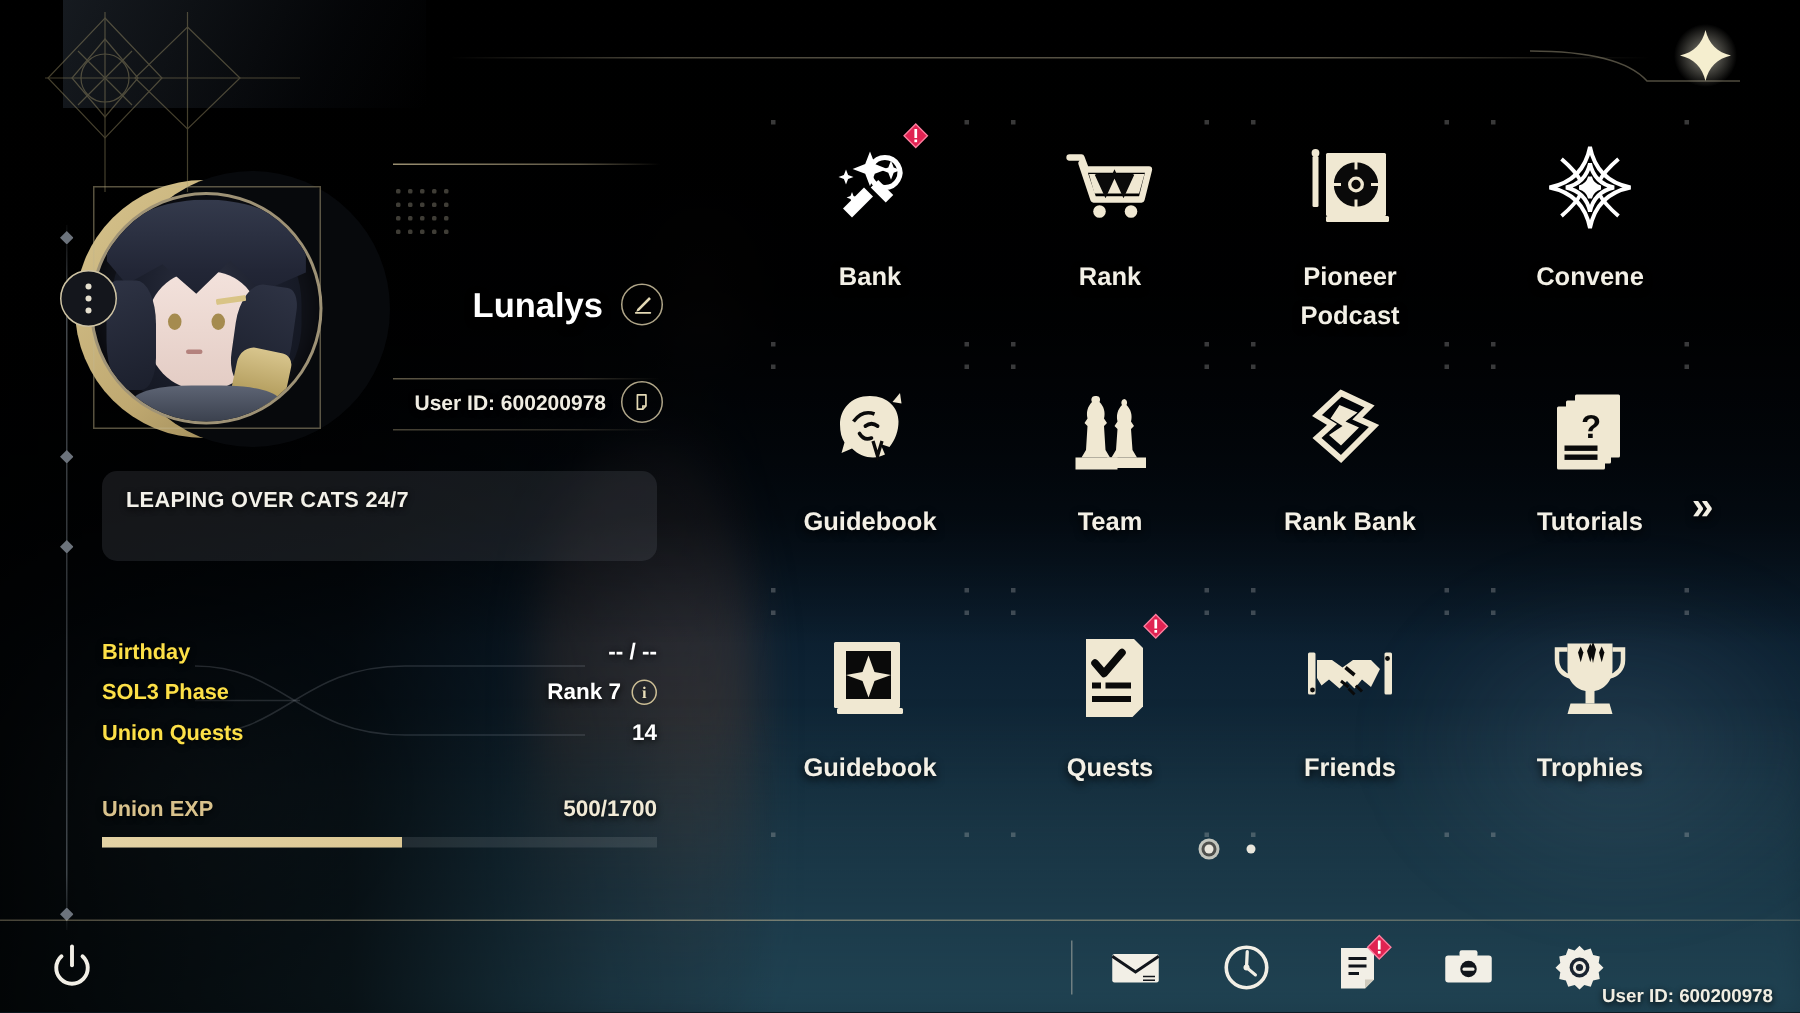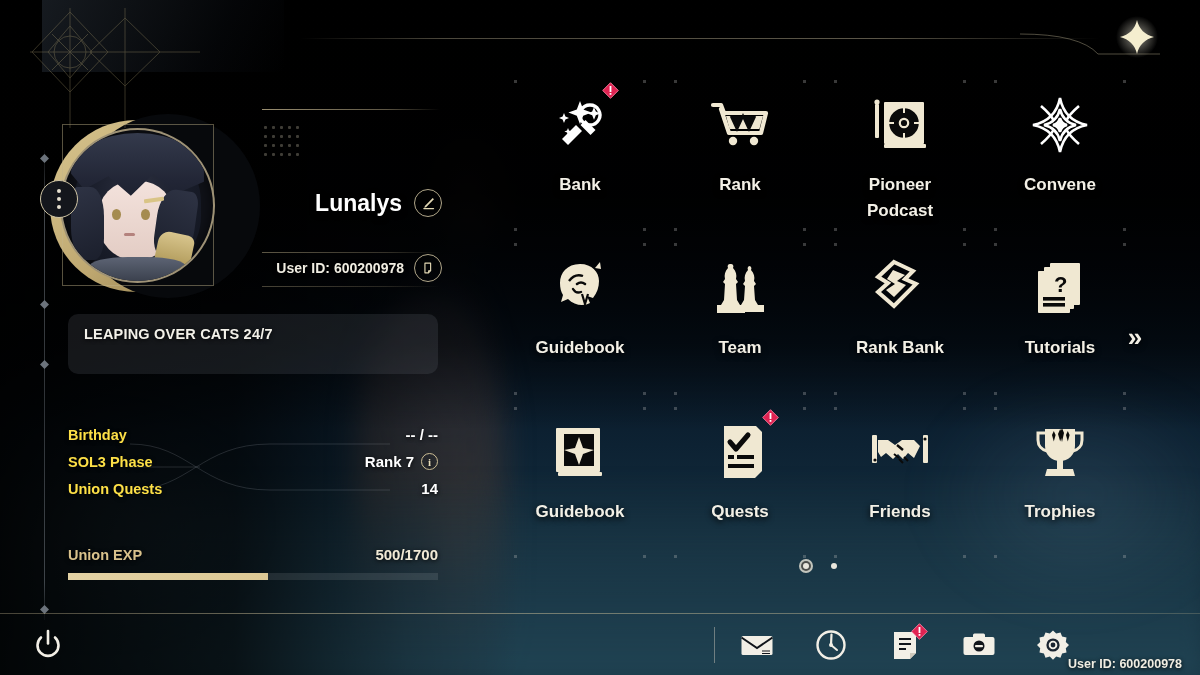--- a/index.html
+++ b/index.html
@@ -197,21 +197,21 @@
   .stat-value { font-size:15px; font-weight:bold; color:#ffffff; text-shadow:0 1px 4px rgba(0,0,0,.9);
     display:flex; align-items:center; gap:7px; }
   .info-dot {
     width:17px; height:17px; border-radius:50%; border:1.3px solid #cdbf96;
     display:flex; align-items:center; justify-content:center; font-size:11px; font-weight:bold;
     color:#e8ddb9; cursor:pointer; font-family:"Liberation Serif", serif;
   }
   .stat-weave { position:absolute; left:130px; top:418px; width:260px; height:66px; opacity:.5; pointer-events:none; }
 
   .exp-block { position:absolute; left:68px; top:515px; width:370px; }
-  .exp-head { display:flex; justify-content:space-between; align-items:center;margin-top:15px; }
+  .exp-head { display:flex; justify-content:space-between; align-items:center; }
   .exp-label { font-size:14.5px; font-weight:bold; color:#d9c28c; text-shadow:0 1px 4px rgba(0,0,0,.9); }
   .exp-value { font-size:15px; font-weight:bold; color:#f1ead6; text-shadow:0 1px 4px rgba(0,0,0,.9); }
   .exp-track { margin-top:10px; width:370px; height:7px; background:rgba(255,255,255,.10); }
   .exp-fill { height:100%; background:linear-gradient(90deg,#e3d2a4,#dcc894); }
 
   
   #menu { position:absolute; left:500px; top:76px; width:640px; height:500px; z-index:26; }
   .grid { display:grid; grid-template-columns:repeat(4,1fr); grid-template-rows:repeat(3,1fr);
     width:640px; height:490px; }
   .cell { position:relative; display:flex; flex-direction:column; align-items:center;

